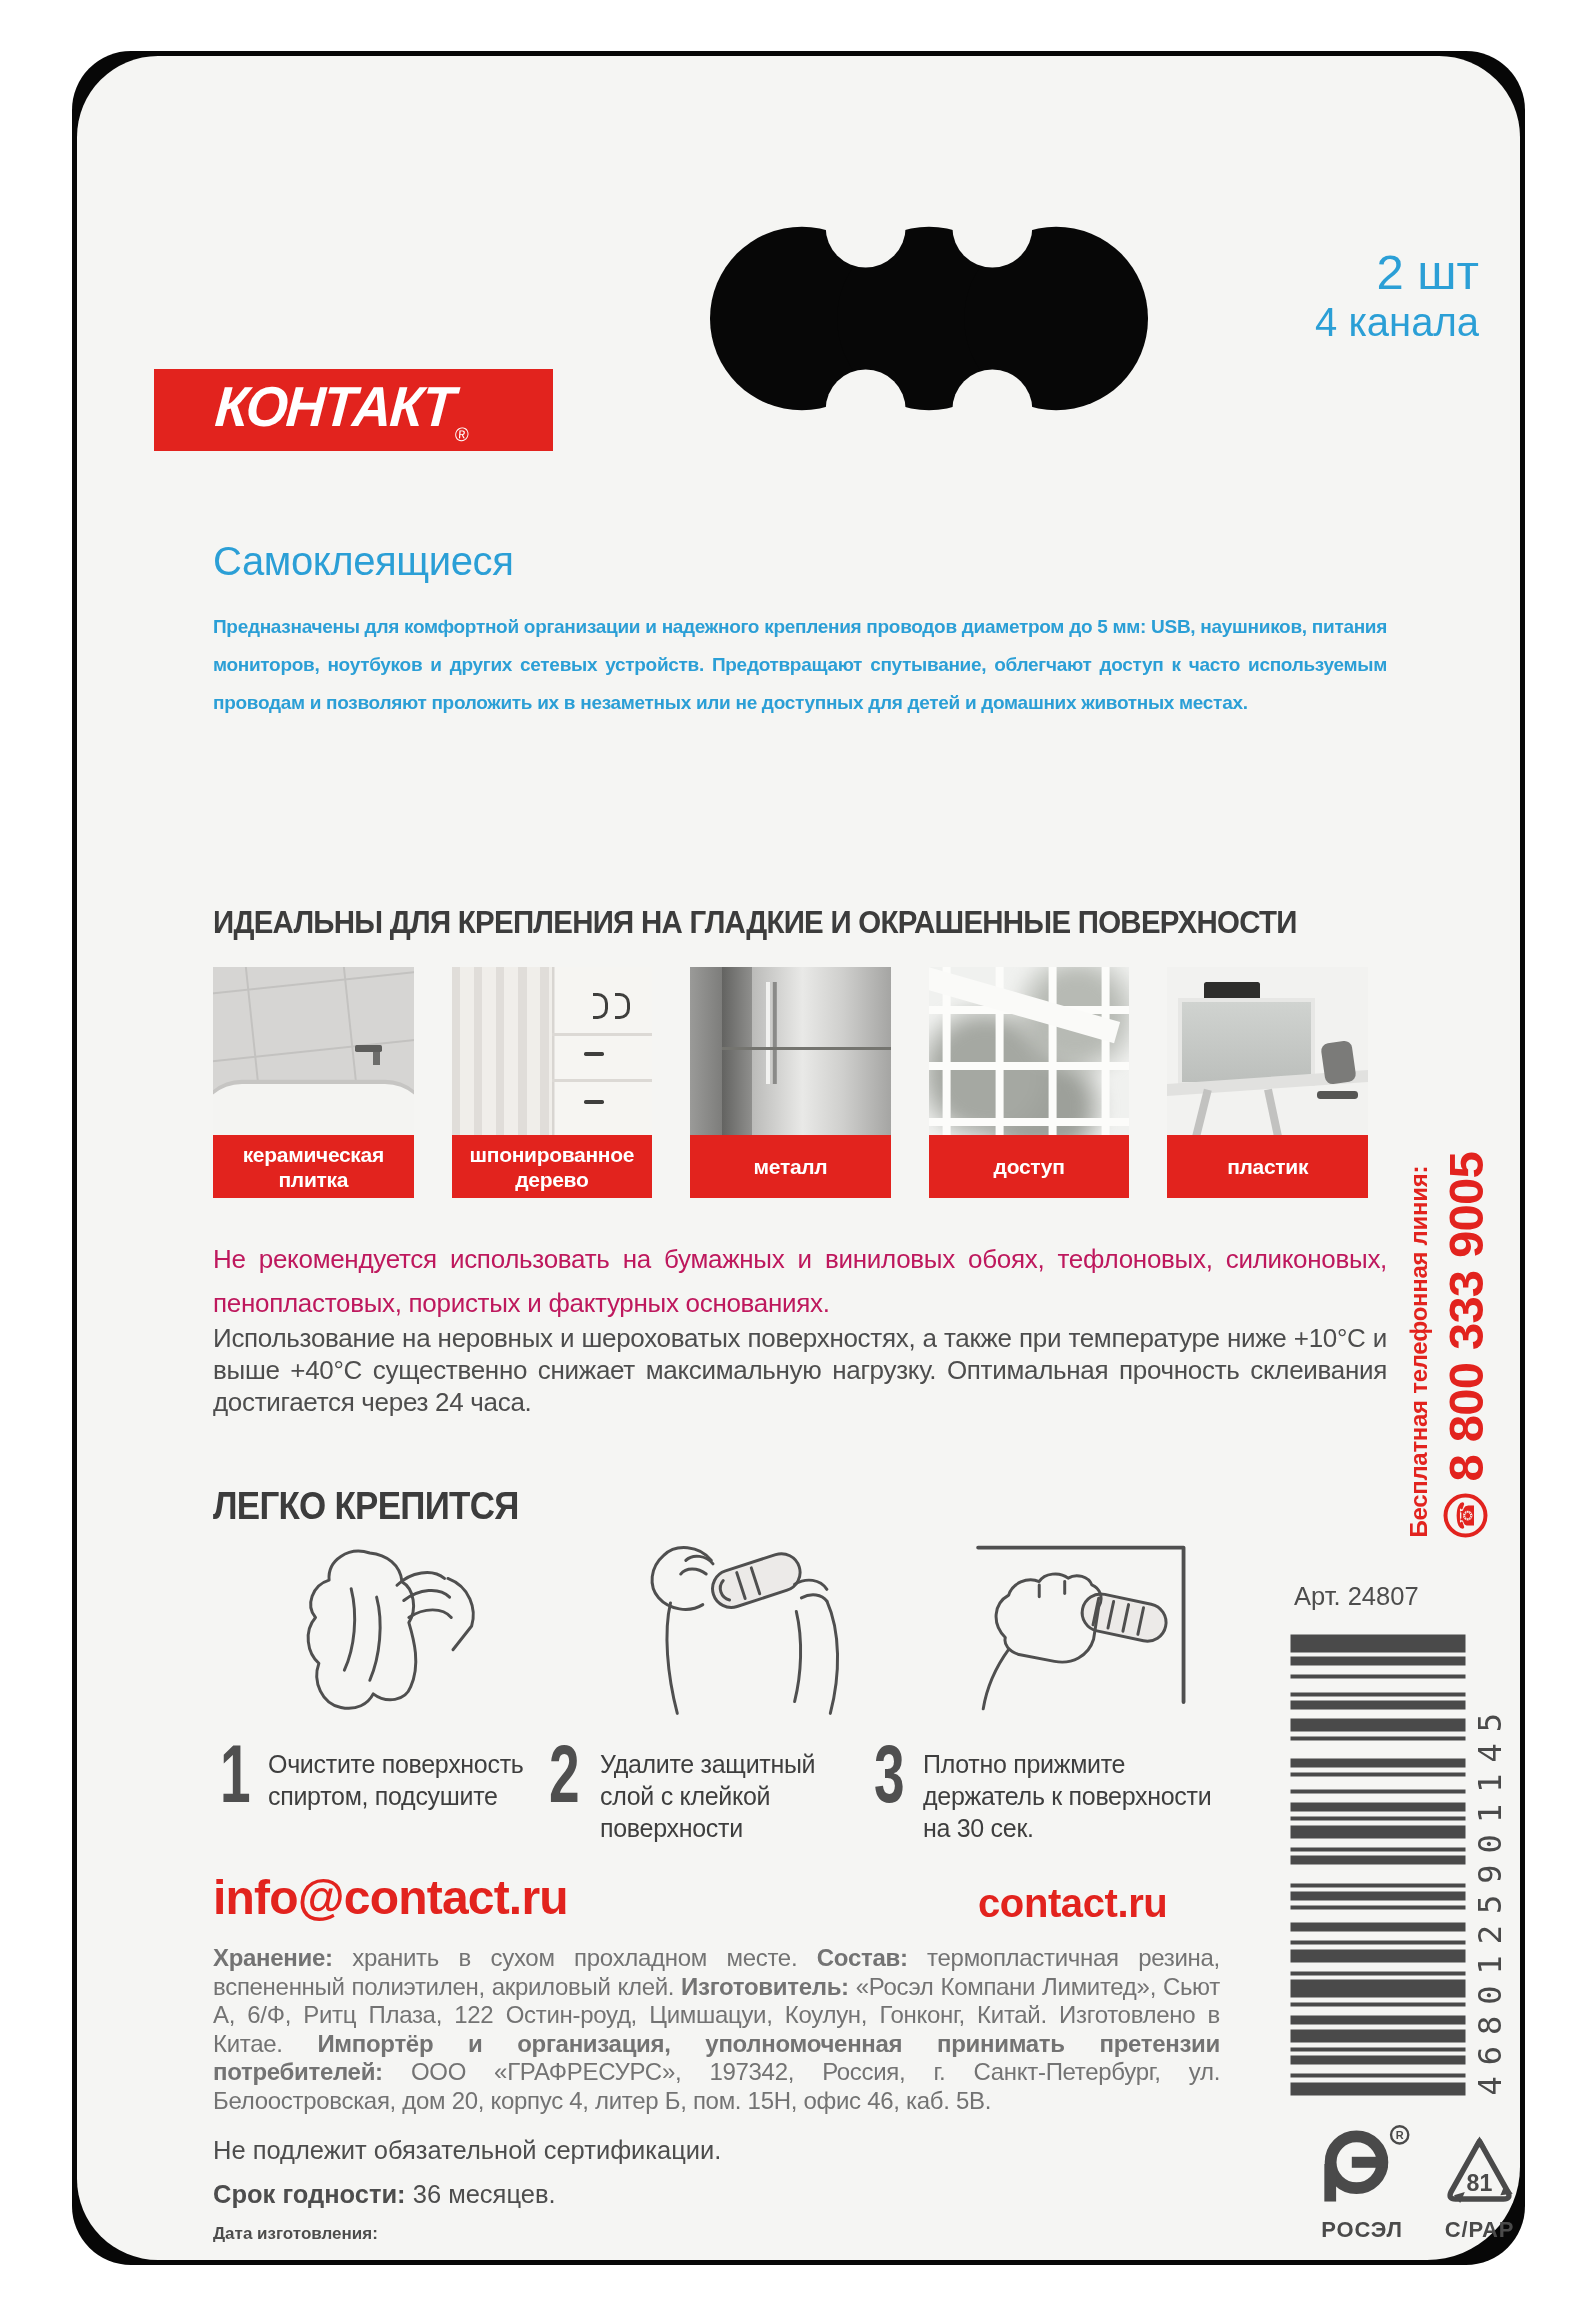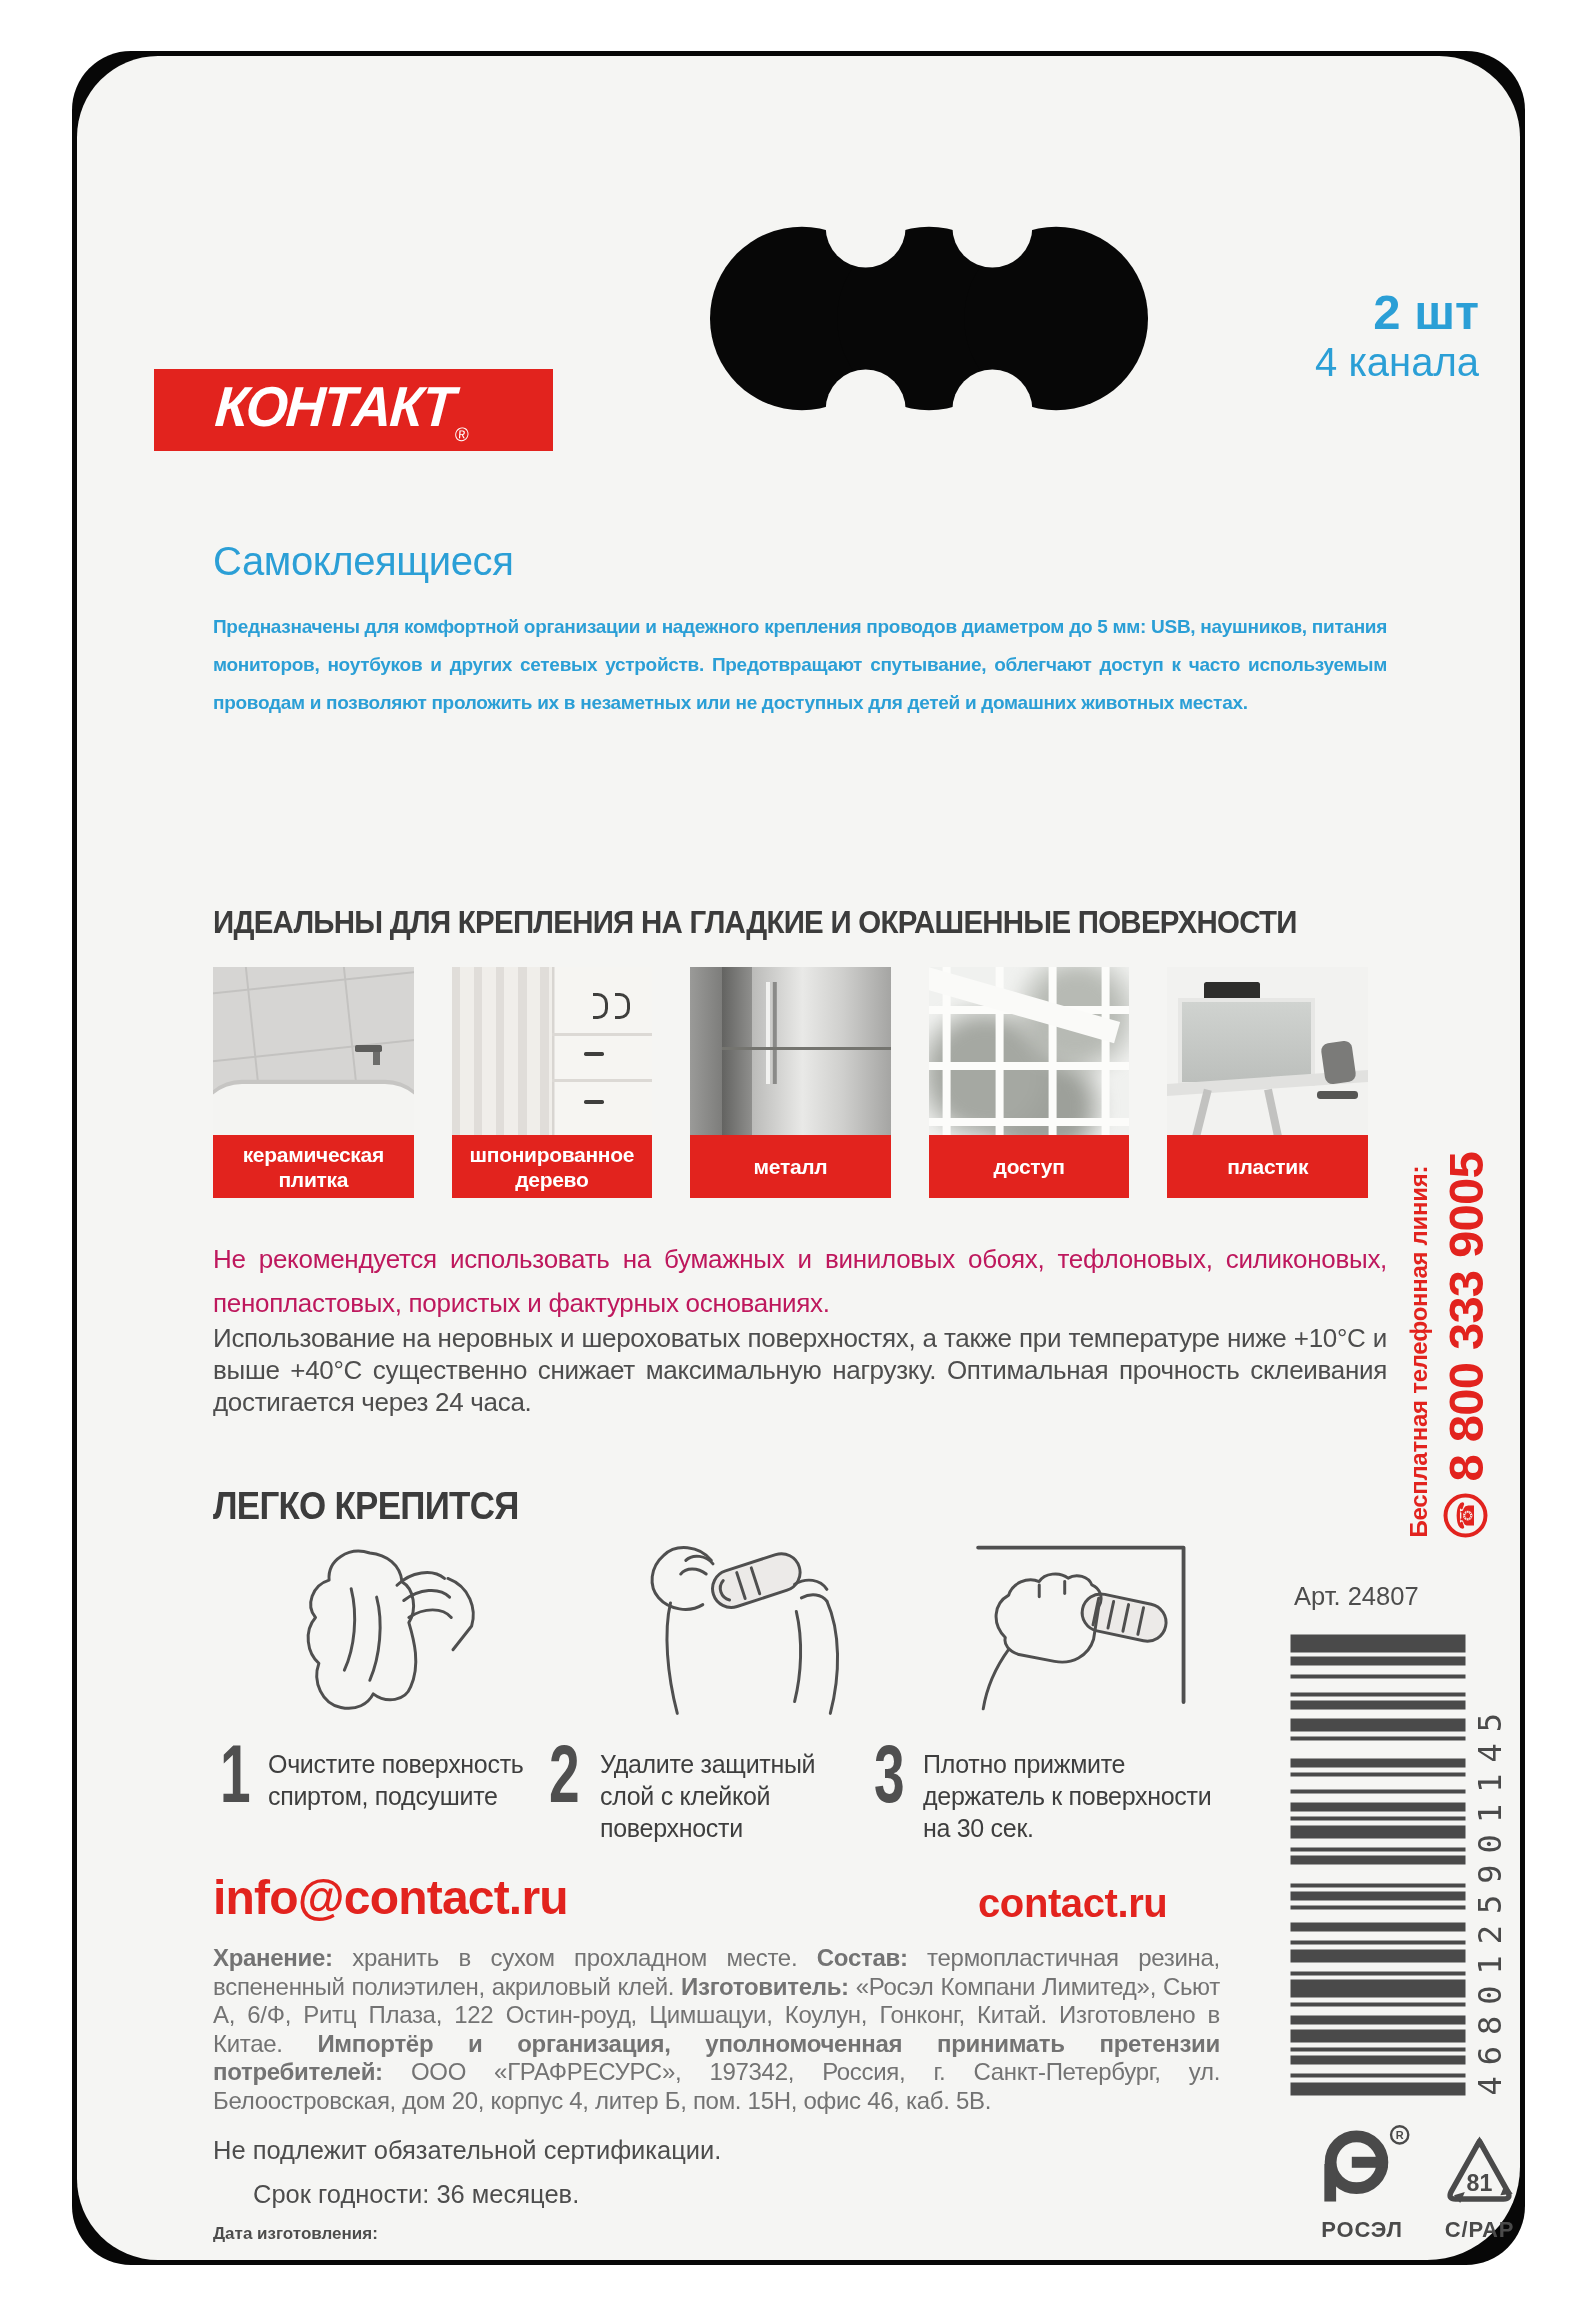--- a/index.html
+++ b/index.html
@@ -8,21 +8,21 @@
   .backing{position:absolute;left:72px;top:51px;width:1453px;height:2214px;
            background:#070707;border-radius:59px;}
   .label{position:absolute;left:77px;top:56px;width:1443px;height:2204px;
          background:#f5f5f3;border-radius:81px 81px 93px 81px;}
   .abs{position:absolute;}
   .cond{display:inline-block;transform:scaleX(.92);transform-origin:left center;letter-spacing:-0.8px;}
 
   
   .cutout{left:633px;top:168px;width:438px;height:189px;}
   .qty{left:1003px;top:189px;width:399px;text-align:right;color:#2b9fd6;line-height:1.12;}
-  .qty .q1{font-size:49px;font-weight:700;letter-spacing:0;margin-top:40px;}
+  .qty .q1{font-size:49px;font-weight:400;letter-spacing:0;}
   .qty .q2{font-size:40px;font-weight:400;}
 
   .logoband{left:77px;top:313px;width:399px;height:82px;background:#e2231e;
             display:flex;align-items:center;padding-left:61px;box-sizing:border-box;}
   .logotext{color:#fff;font-size:54px;font-weight:700;font-style:italic;letter-spacing:-1.7px;
             transform:skewX(-4deg) scaleY(1.04);transform-origin:left center;white-space:nowrap;}
   .logoreg{color:#fff;font-size:18.7px;font-weight:400;font-style:normal;vertical-align:-15.3px;margin-left:3.4px;}
 
   .title1{left:136px;top:425px;font-size:42px;font-weight:700;color:#2b9fd6;letter-spacing:-0.8px;}
   .title2{left:136px;top:483px;font-size:40px;font-weight:400;color:#2b9fd6;letter-spacing:-0.4px;}
@@ -278,21 +278,21 @@
     <div class="abs" style="left:797px;top:1678px">
       <span class="stepnum" style="position:absolute">3</span>
       <div class="steptxt" style="position:absolute;left:49px;top:13.6px;width:306px">Плотно прижмите держатель к поверхности на 30 сек.</div>
     </div>
 
     <div class="abs email">info@contact.ru</div>
     <div class="abs site">contact.ru</div>
 
     <div class="abs legal"><span style="font-weight: 700;">Хранение:</span><span> хранить в сухом прохладном месте. </span><span style="font-weight: 700;">Состав:</span><span> термопластичная резина, вспененный полиэтилен, акриловый клей. </span><span style="font-weight: 700;">Изготовитель:</span><span> «Росэл Компани Лимитед», Сьют А, 6/Ф, Ритц Плаза, 122 Остин-роуд, Цимшацуи, Коулун, Гонконг, Китай. Изготовлено в Китае. </span><span style="font-weight: 700;">Импортёр и организация, уполномоченная принимать претензии потребителей:</span><span> ООО «ГРАФРЕСУРС», 197342, Россия, г. Санкт-Петербург, ул. Белоостровская, дом 20, корпус 4, литер Б, пом. 15Н, офис 46, каб. 5В.</span></div>
     <div class="abs cert">Не подлежит обязательной сертификации.</div>
-    <div class="abs shelf"><span style="font-weight: 400; margin-left: 40px;">Срок годности:</span><span> 36 месяцев.</span></div>
+    <div class="abs shelf"><span style="font-weight: 700;">Срок годности:</span><span> 36 месяцев.</span></div>
     <div class="abs mdate">Дата изготовления:</div>
 
     <div class="abs art">Арт. 24807</div>
     <div class="abs bcwrap">
       <div class="bcinner">
         <div class="bcbars">
             <div style="position: absolute; top: 0px; height: 100%; background: rgb(74, 74, 74); left: 0px; width: 13.3px;"></div>
             <div style="position: absolute; top: 0px; height: 100%; background: rgb(74, 74, 74); left: 18px; width: 4.4px;"></div>
             <div style="position: absolute; top: 0px; height: 100%; background: rgb(74, 74, 74); left: 31px; width: 9px;"></div>
             <div style="position: absolute; top: 0px; height: 100%; background: rgb(74, 74, 74); left: 44px; width: 4.4px;"></div>

